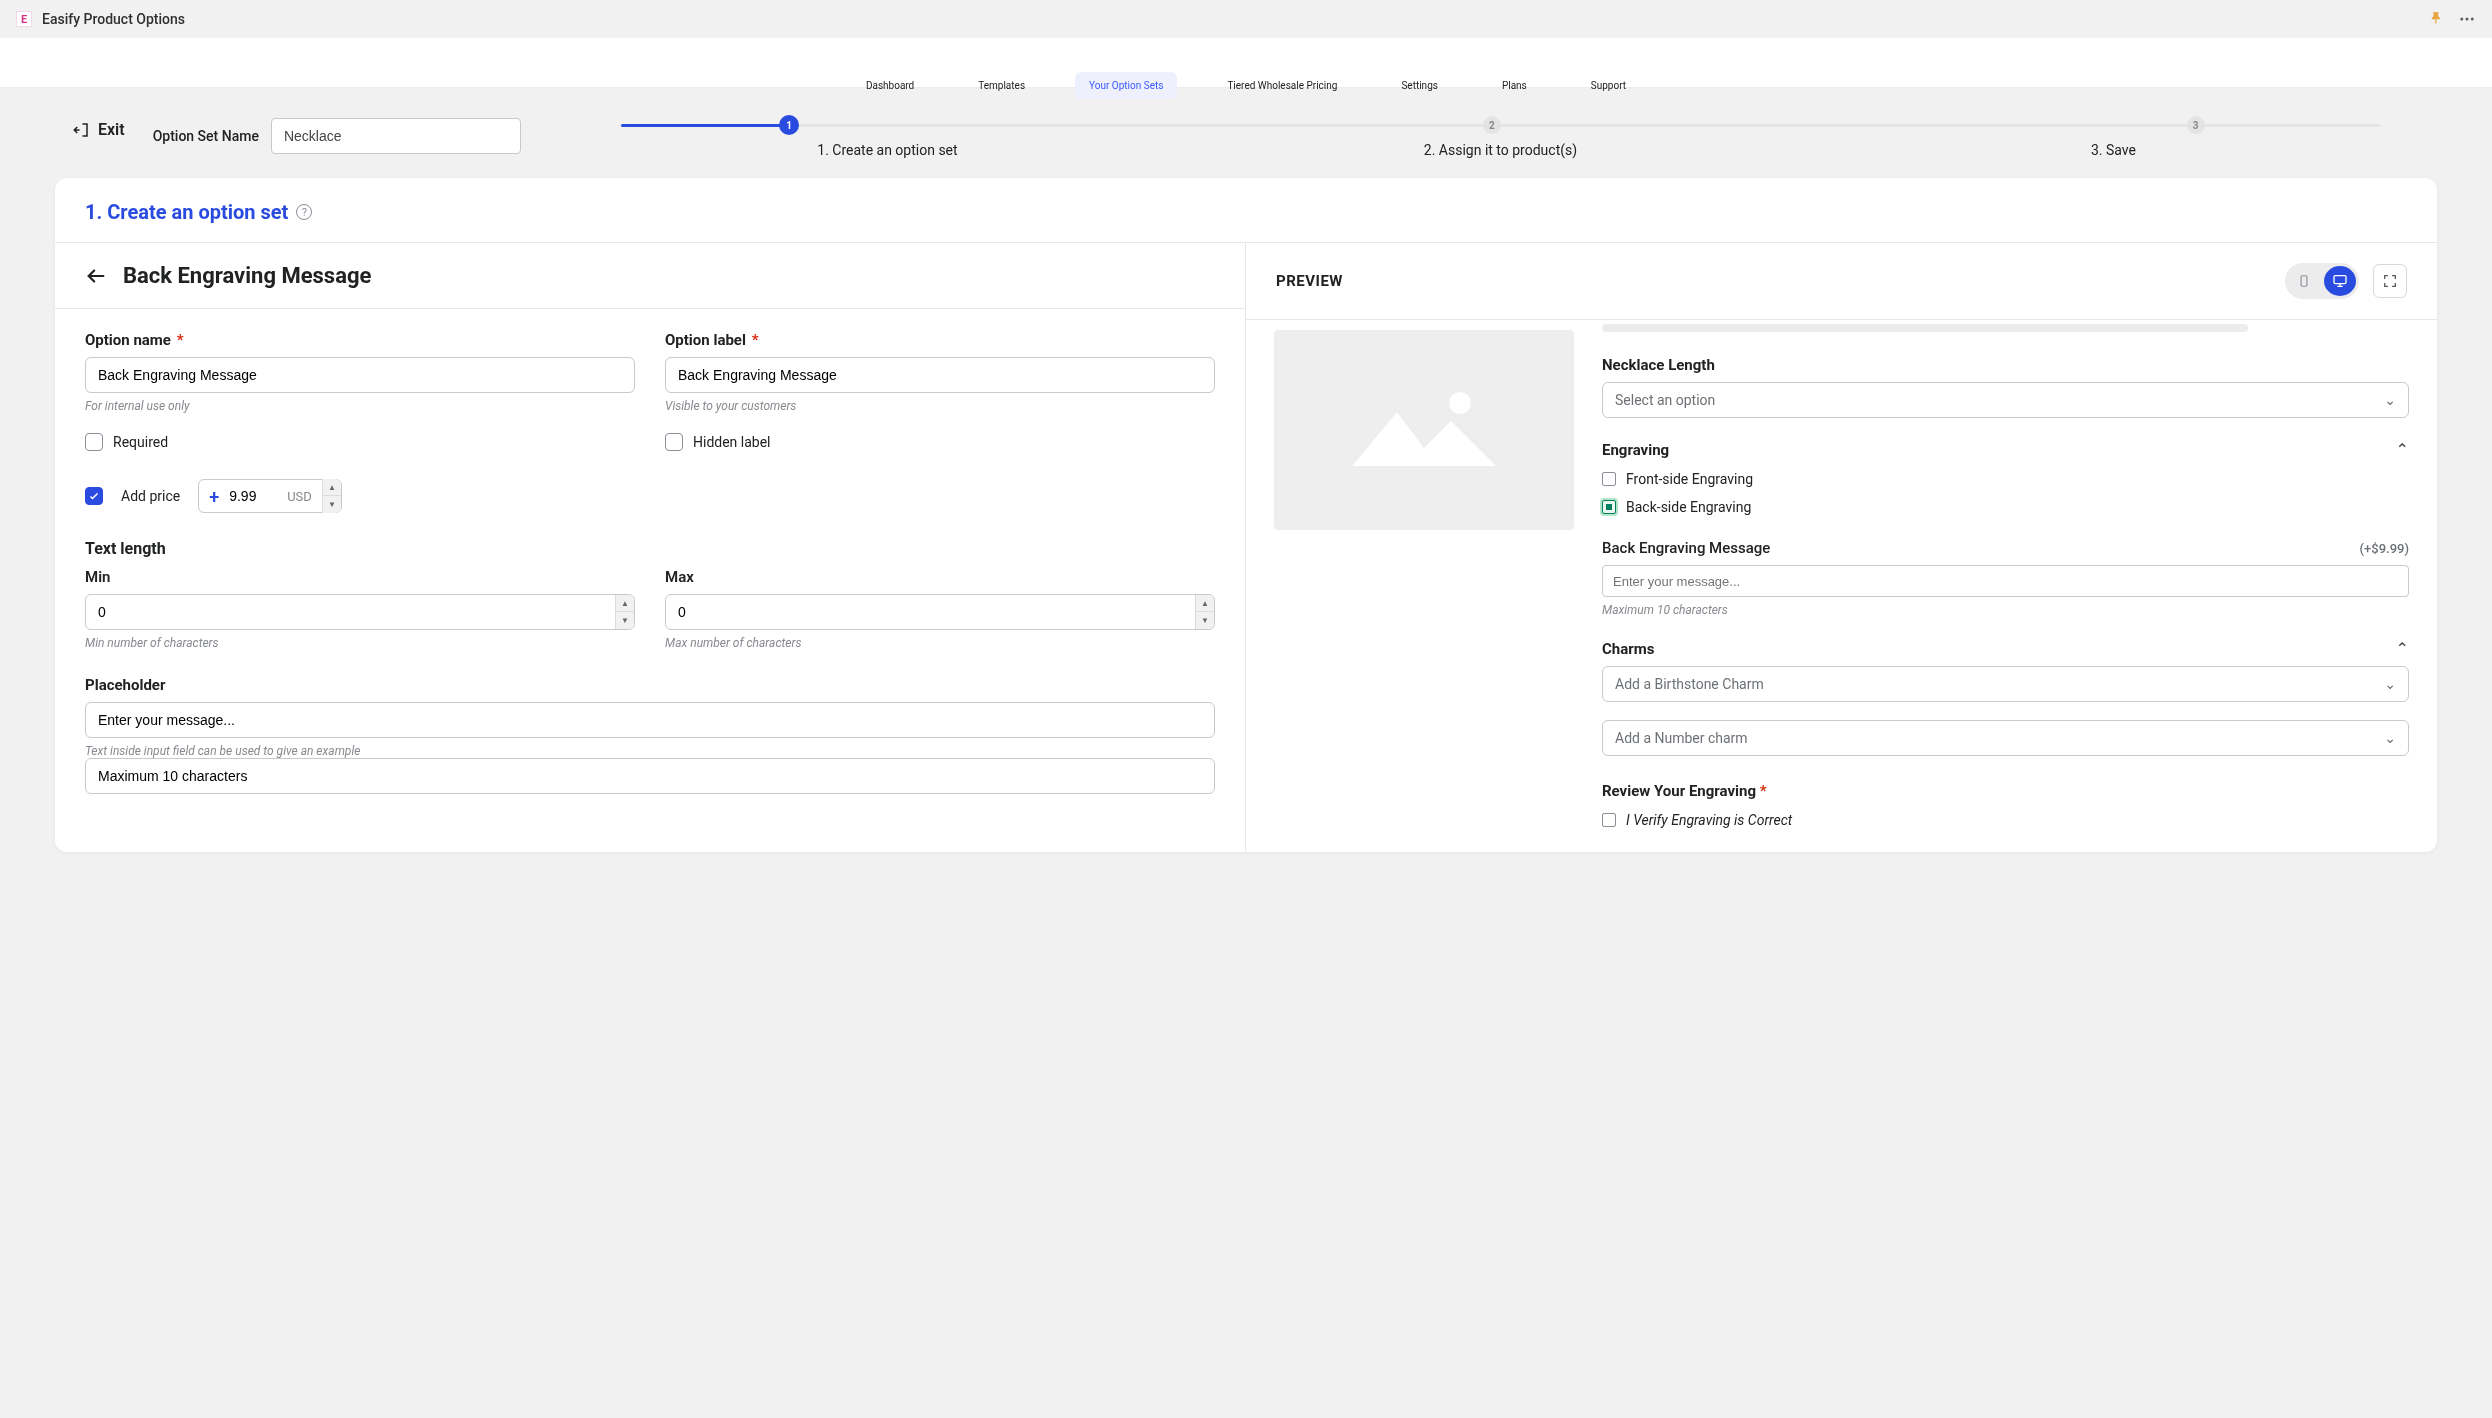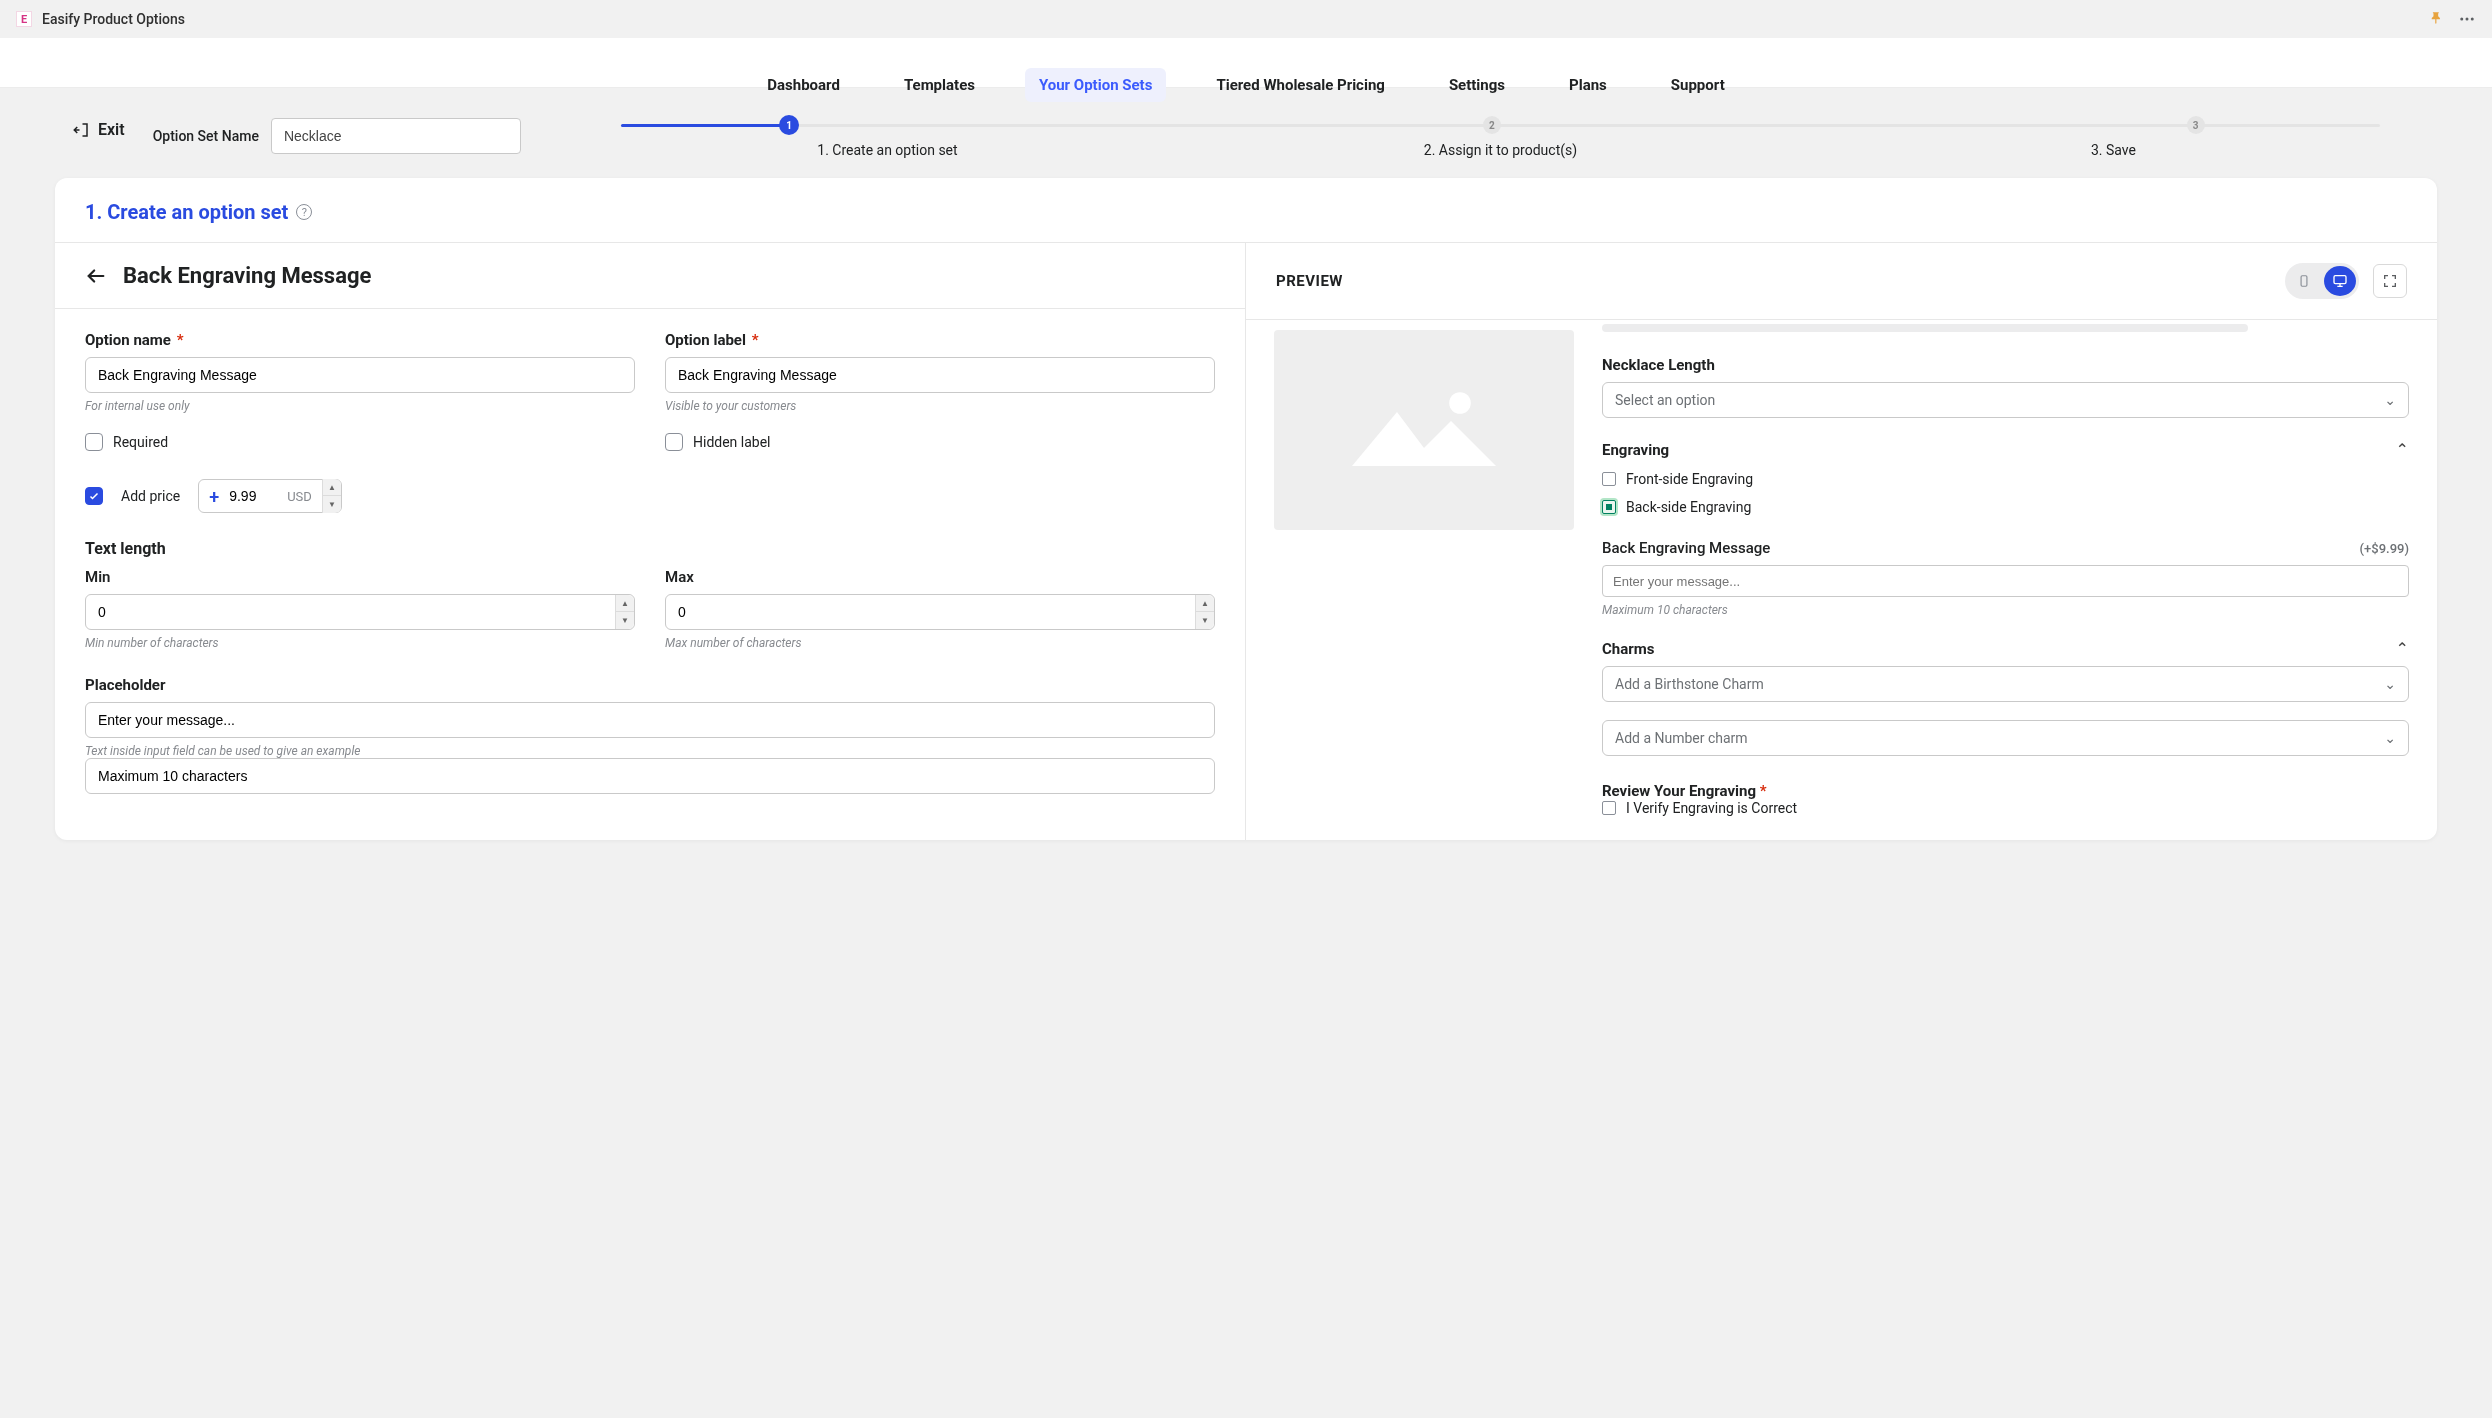--- a/index.html
+++ b/index.html
@@ -36,22 +36,22 @@
 .nav-bar {
   background: #fff;
   height: 50px;
   display: flex;
   justify-content: center;
   align-items: center;
   gap: 36px;
   border-bottom: 1px solid #ececec;
 }
 .nav-item {
-  font-size: 15px;
-  font-weight: 700;
+  font-size: 10px;
+  font-weight: 400;
   color: #202223;
   padding: 8px 14px;
   border-radius: 6px;
   cursor: pointer;
   margin-top: 45px;
 }
 .nav-item.active {
   background: #eef0fd;
   color: #3b5bfd;
 }
@@ -460,21 +460,21 @@
           <div class="pf-select" style="margin-top:8px;">
             <span>Add a Birthstone Charm</span>
             <span>⌄</span>
           </div>
           <div class="pf-select" style="margin-top:18px;">
             <span>Add a Number charm</span>
             <span>⌄</span>
           </div>
 
           <div class="review-lbl"><span>Review Your Engraving</span> <span class="req">*</span></div>
-          <div class="pf-check-row" style="margin-top:0;">
+          <div class="pf-check-row" style="margin-top:12px;font-style:italic;">
             <span class="pf-cb"></span>
             <span>I Verify Engraving is Correct</span>
           </div>
         </div>
       </div>
     </div>
   </div>
 </div>
 
 </body></html>

